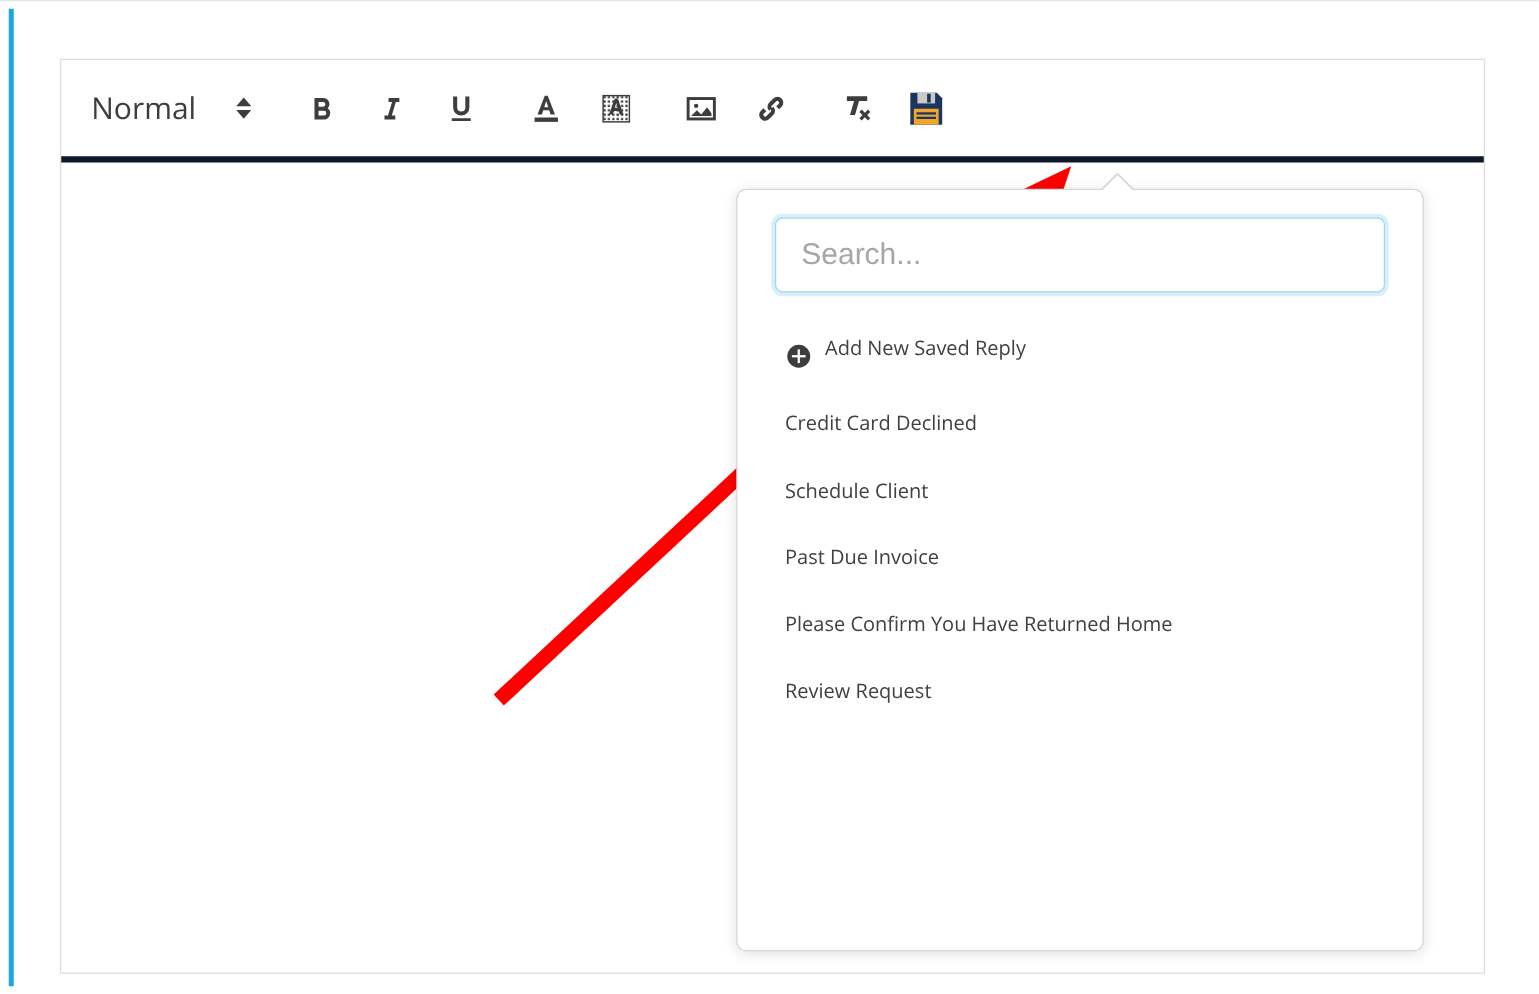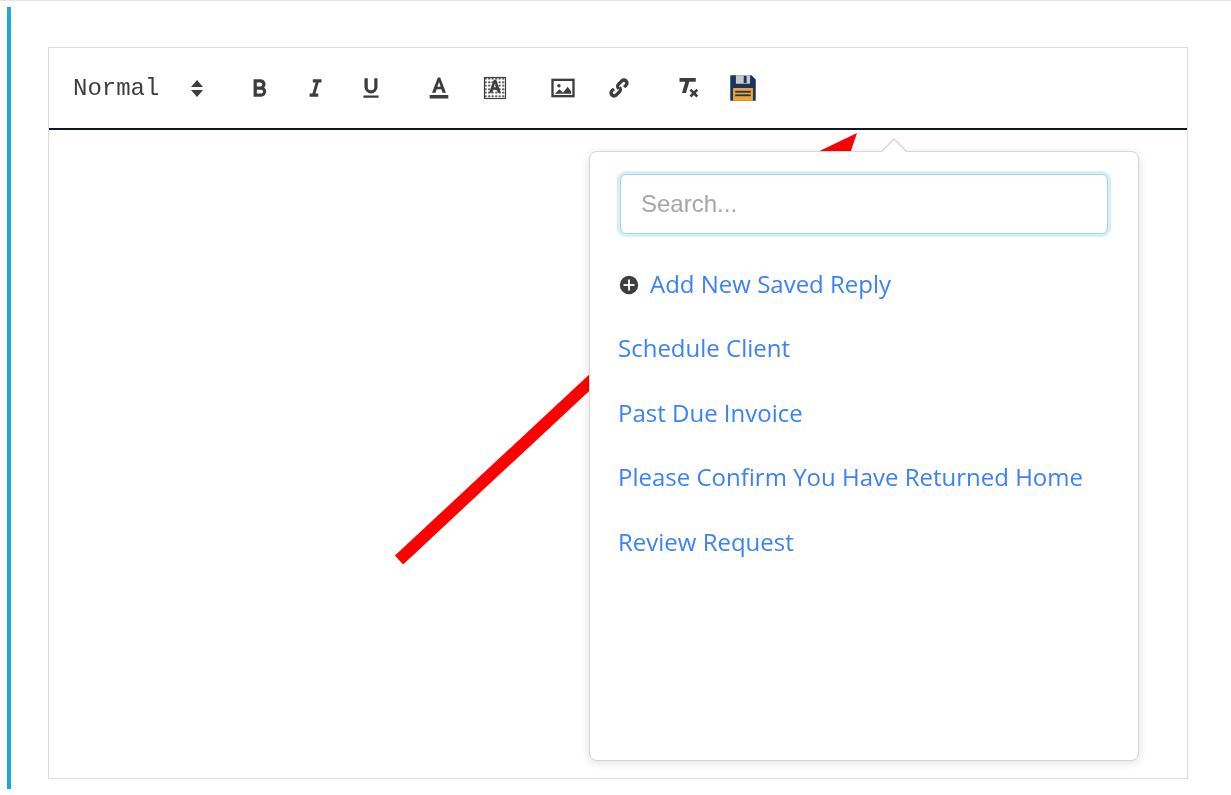--- a/index.html
+++ b/index.html
@@ -28,26 +28,25 @@
     position: absolute;
     left: 48px;
     top: 46px;
     width: 1140px;
     height: 732px;
     border: 1px solid #dcdcdc;
     background: #fff;
   }
   .toolbar {
     height: 82px;
-    border-bottom: 2px solid #0f172a;
+    border-bottom: 5px solid #0f172a;
     display: flex;
     align-items: center;
     padding: 0 18px;
     gap: 0;
-    font-family: Liberation Mono, monospace;
   }
   .fmt-group {
     display: flex;
     align-items: center;
     margin-right: 32px;
     gap: 20px;
   }
   .format-picker {
     display: flex;
     align-items: center;
@@ -152,23 +151,23 @@
     height: 22px;
     display: block;
     border: 1px solid #e4e4e4;
   }
   .dropdown-list::-webkit-scrollbar-button:single-button:vertical:decrement {
     background:
       linear-gradient(#f1f1f1,#f1f1f1);
     position: relative;
   }
   .dd-item {
-    padding: 16px 28px;
-    font-size: 24px;
-    color: #3b82f6;
+    padding: 16px 38px;
+    font-size: 16px;
+    color: #404040;
     cursor: pointer;
     line-height: 1.35;
     display: flex;
     align-items: flex-start;
     gap: 10px;
   }
   .plus-circle {
     flex: none;
     width: 22px; height: 22px;
     margin-top: 6px;
@@ -291,20 +290,23 @@
         <div class="dropdown-list">
           <div class="dd-item">
             <svg class="plus-circle" viewBox="0 0 24 24">
               <circle cx="12" cy="12" r="10" fill="#3d3d3d"></circle>
               <rect x="11" y="6" width="2" height="12" fill="#fff"></rect>
               <rect x="6" y="11" width="12" height="2" fill="#fff"></rect>
             </svg>
             <span>Add New Saved Reply</span>
           </div>
           <div class="dd-item">
+              <span>Credit Card Declined</span>
+            </div>
+          <div class="dd-item">
               <span>Schedule Client</span>
             </div>
           <div class="dd-item">
               <span>Past Due Invoice</span>
             </div>
           <div class="dd-item">
               <span>Please Confirm You Have Returned Home</span>
             </div>
           <div class="dd-item">
               <span>Review Request</span>

